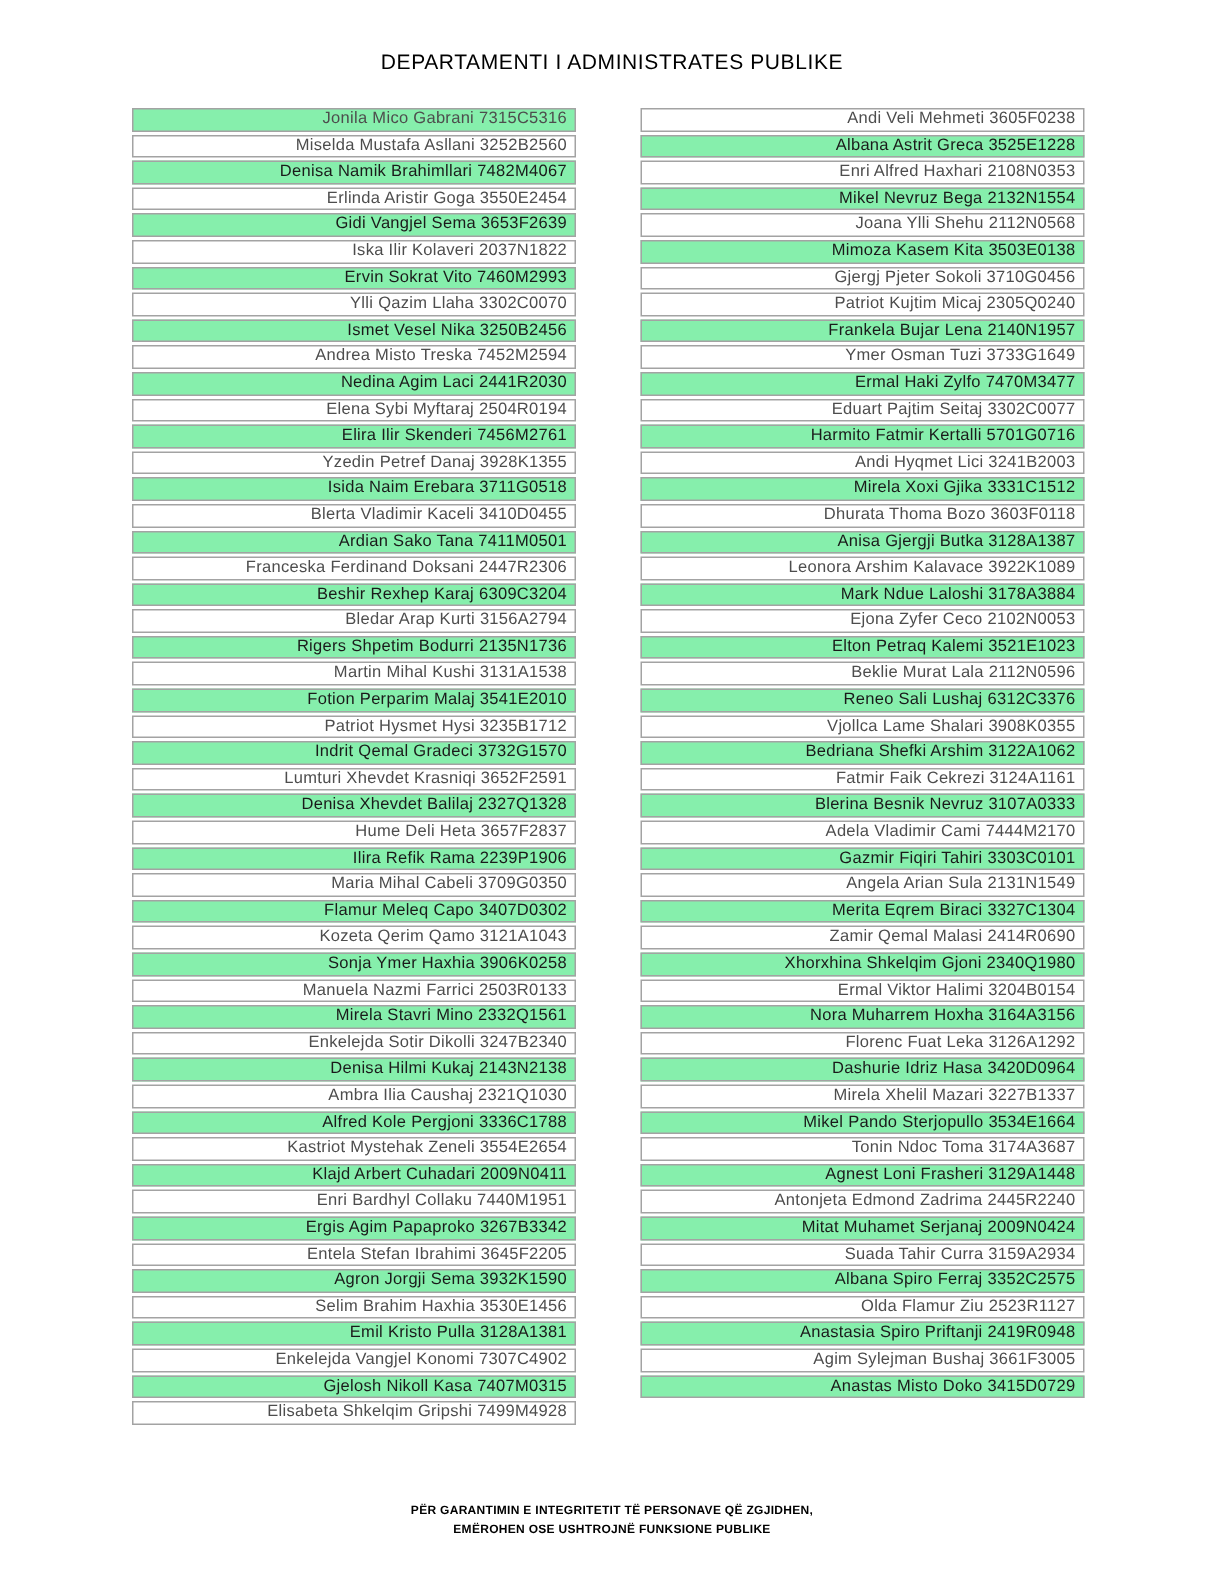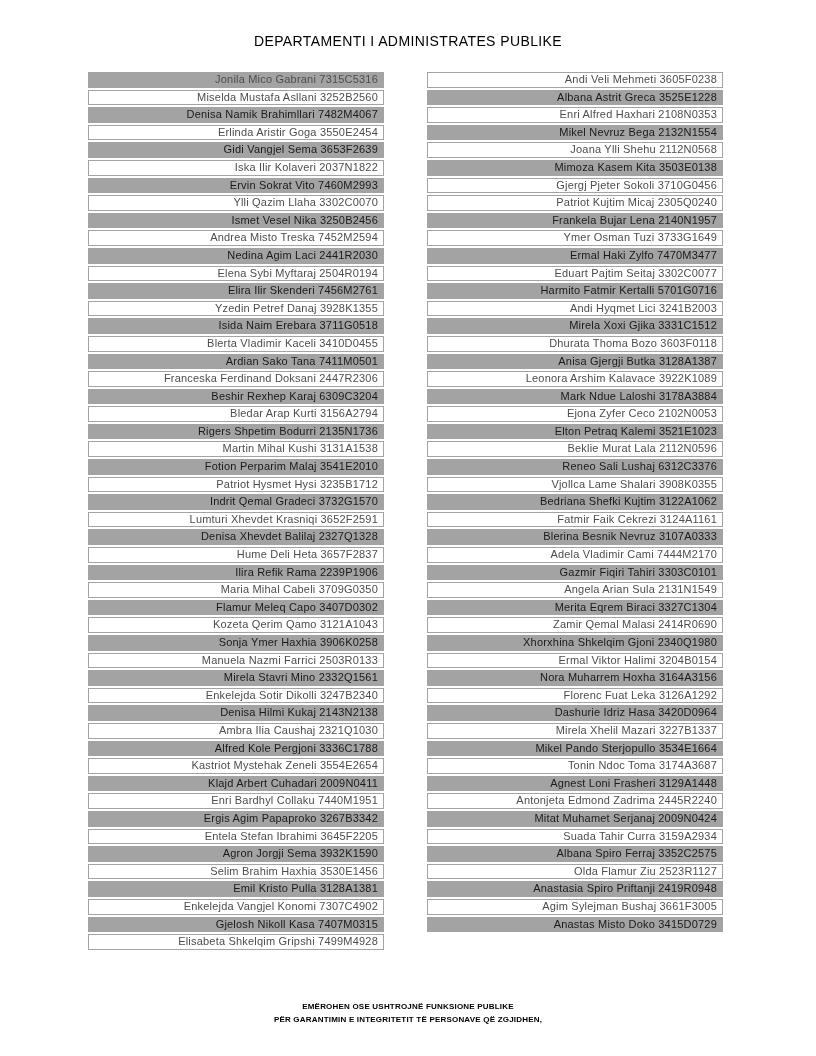--- a/index.html
+++ b/index.html
@@ -34,21 +34,21 @@
     border: 1px solid #a3a3a3;
     background: #ffffff;
     text-align: right;
     padding-right: 5px;
     font-size: 11px;
     letter-spacing: 0.2px;
     color: #4d4d4d;
     white-space: nowrap;
     overflow: hidden;
   }
-  .row.shaded { background: #a3a3a3; }
+  .row.shaded { background: #86efac; }
   .row.bold   { font-weight: normal; color: #1a1a1a; }
   .footer {
     position: absolute;
     top: 1000px; left: 0; width: 100%;
     text-align: center;
     font-size: 8px;
     font-weight: bold;
     letter-spacing: 0.2px;
     line-height: 13px;
     color: #000000;
@@ -132,21 +132,21 @@
       <div class="row shaded bold">Mirela Xoxi Gjika 3331C1512</div>
       <div class="row">Dhurata Thoma Bozo 3603F0118</div>
       <div class="row shaded bold">Anisa Gjergji Butka 3128A1387</div>
       <div class="row">Leonora Arshim Kalavace 3922K1089</div>
       <div class="row shaded bold">Mark Ndue Laloshi 3178A3884</div>
       <div class="row">Ejona Zyfer Ceco 2102N0053</div>
       <div class="row shaded bold">Elton Petraq Kalemi 3521E1023</div>
       <div class="row">Beklie Murat Lala 2112N0596</div>
       <div class="row shaded bold">Reneo Sali Lushaj 6312C3376</div>
       <div class="row">Vjollca Lame Shalari 3908K0355</div>
-      <div class="row shaded bold">Bedriana Shefki Kujtim 3122A1062</div>
+      <div class="row shaded bold">Bedriana Shefki Arshim 3122A1062</div>
       <div class="row">Fatmir Faik Cekrezi 3124A1161</div>
       <div class="row shaded bold">Blerina Besnik Nevruz 3107A0333</div>
       <div class="row">Adela Vladimir Cami 7444M2170</div>
       <div class="row shaded bold">Gazmir Fiqiri Tahiri 3303C0101</div>
       <div class="row">Angela Arian Sula 2131N1549</div>
       <div class="row shaded bold">Merita Eqrem Biraci 3327C1304</div>
       <div class="row">Zamir Qemal Malasi 2414R0690</div>
       <div class="row shaded bold">Xhorxhina Shkelqim Gjoni 2340Q1980</div>
       <div class="row">Ermal Viktor Halimi 3204B0154</div>
       <div class="row shaded bold">Nora Muharrem Hoxha 3164A3156</div>
@@ -160,17 +160,17 @@
       <div class="row shaded bold">Mitat Muhamet Serjanaj 2009N0424</div>
       <div class="row">Suada Tahir Curra 3159A2934</div>
       <div class="row shaded bold">Albana Spiro Ferraj 3352C2575</div>
       <div class="row">Olda Flamur Ziu 2523R1127</div>
       <div class="row shaded bold">Anastasia Spiro Priftanji 2419R0948</div>
       <div class="row">Agim Sylejman Bushaj 3661F3005</div>
       <div class="row shaded bold">Anastas Misto Doko 3415D0729</div>
     </div>
 
   <div class="footer">
+    <div>PËR GARANTIMIN E INTEGRITETIT TË PERSONAVE QË ZGJIDHEN,</div>
     <div>EMËROHEN OSE USHTROJNË FUNKSIONE PUBLIKE</div>
-    <div>PËR GARANTIMIN E INTEGRITETIT TË PERSONAVE QË ZGJIDHEN,</div>
   </div>
 
 </div>
 
 </body></html>

